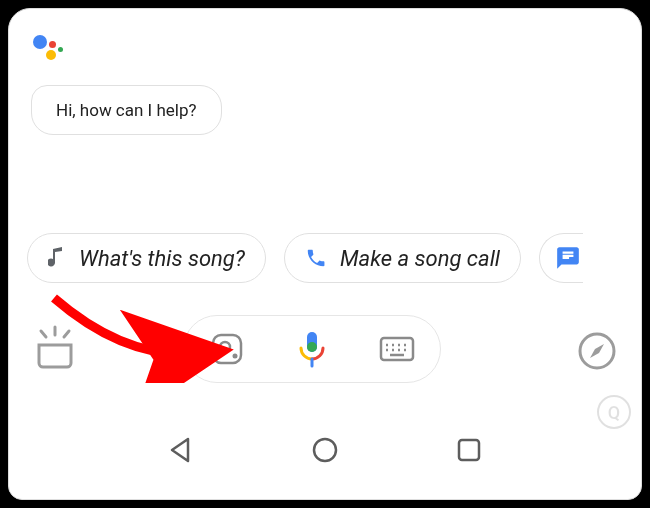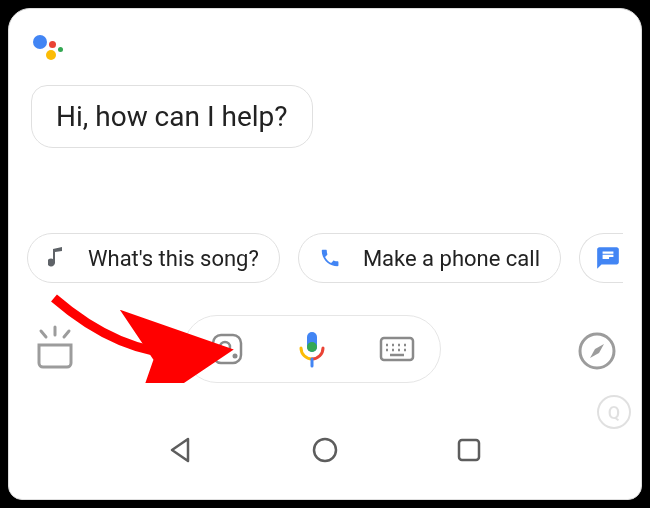--- a/index.html
+++ b/index.html
@@ -28,42 +28,43 @@
     .assistant-logo .d2 { position:absolute; width:7px; height:7px; border-radius:50%; background:#EA4335; left:16px; top:8px; }
     .assistant-logo .d3 { position:absolute; width:10px; height:10px; border-radius:50%; background:#FBBC05; left:13px; top:17px; }
     .assistant-logo .d4 { position:absolute; width:5px; height:5px; border-radius:50%; background:#34A853; left:25px; top:14px; }
 
     .bubble {
       position: absolute;
       left: 22px; top: 76px;
       border: 1px solid #e0e0e0;
       border-radius: 16px 22px 22px 22px;
       padding: 14px 24px;
-      font-size: 28px;
+      font-size: 17px;
       color: #222;
     }
 
     .chips {
       position: absolute;
       left: 18px; right: -30px; top: 224px;
       display: flex;
       gap: 18px;
       white-space: nowrap;
     }
     .chip {
       display: inline-flex;
       align-items: center;
-      gap: 22px;
+      gap: 13px;
       border: 1px solid #e0e0e0;
       border-radius: 26px;
       padding: 10px 20px;
       font-size: 22px;
       color: #222;
       background:#fff;
       cursor: pointer;
+      font-style: italic;
     }
     .chip svg { flex-shrink:0; }
 
     .chat-chip {
       width:44px; height:50px;
       border:1px solid #e0e0e0;
       border-radius:26px 0 0 26px;
       border-right:none;
       display:flex; align-items:center; justify-content:flex-end;
       padding-right:2px;
@@ -139,21 +140,21 @@
     <div class="chip">
       <svg width="18" height="22" viewBox="0 0 18 22">
         <path d="M7 2 L7 15 A4 4 0 1 1 5 12 L5 2 L14 0 L14 4 L7 5" fill="#5f6368"></path>
       </svg>
       <span>What's this song?</span>
     </div>
     <div class="chip">
       <svg width="22" height="22" viewBox="0 0 24 24">
         <path fill="#4285F4" d="M6.6 10.8c1.4 2.8 3.8 5.1 6.6 6.6l2.2-2.2c.3-.3.7-.4 1.1-.3 1.2.4 2.4.6 3.7.6.6 0 1 .5 1 1V20c0 .6-.5 1-1 1C10.6 21 3 13.4 3 4c0-.6.5-1 1-1h3.5c.6 0 1 .5 1 1 0 1.3.2 2.5.6 3.7.1.4 0 .8-.3 1.1l-2.2 2z"></path>
       </svg>
-      <span>Make a phone call</span>
+      <span>Make a song call</span>
     </div>
     <div class="chat-chip">
       <svg width="26" height="26" viewBox="0 0 24 24">
         <path fill="#4285F4" d="M20 2H4c-1.1 0-2 .9-2 2v18l4-4h14c1.1 0 2-.9 2-2V4c0-1.1-.9-2-2-2zM7 9h10v2H7V9zm6 4H7v-2h6v2zM7 8V6h10v2H7z"></path>
       </svg>
     </div>
   </div>
 
   <div class="snapshot-btn">
     <svg width="44" height="44" viewBox="0 0 44 44" fill="none" stroke="#9c9c9c" stroke-width="3" stroke-linecap="round">

